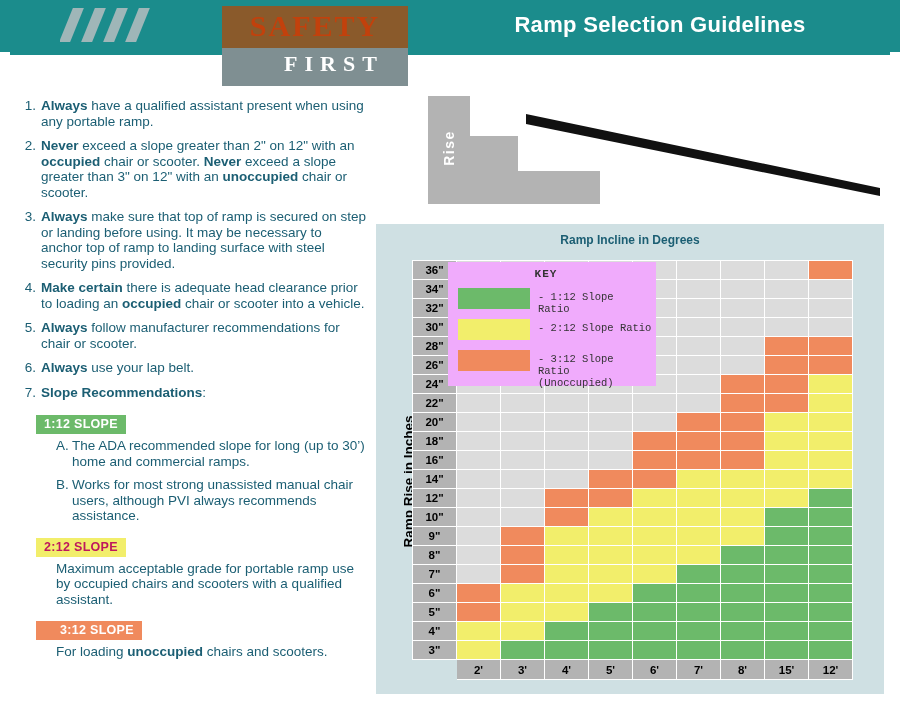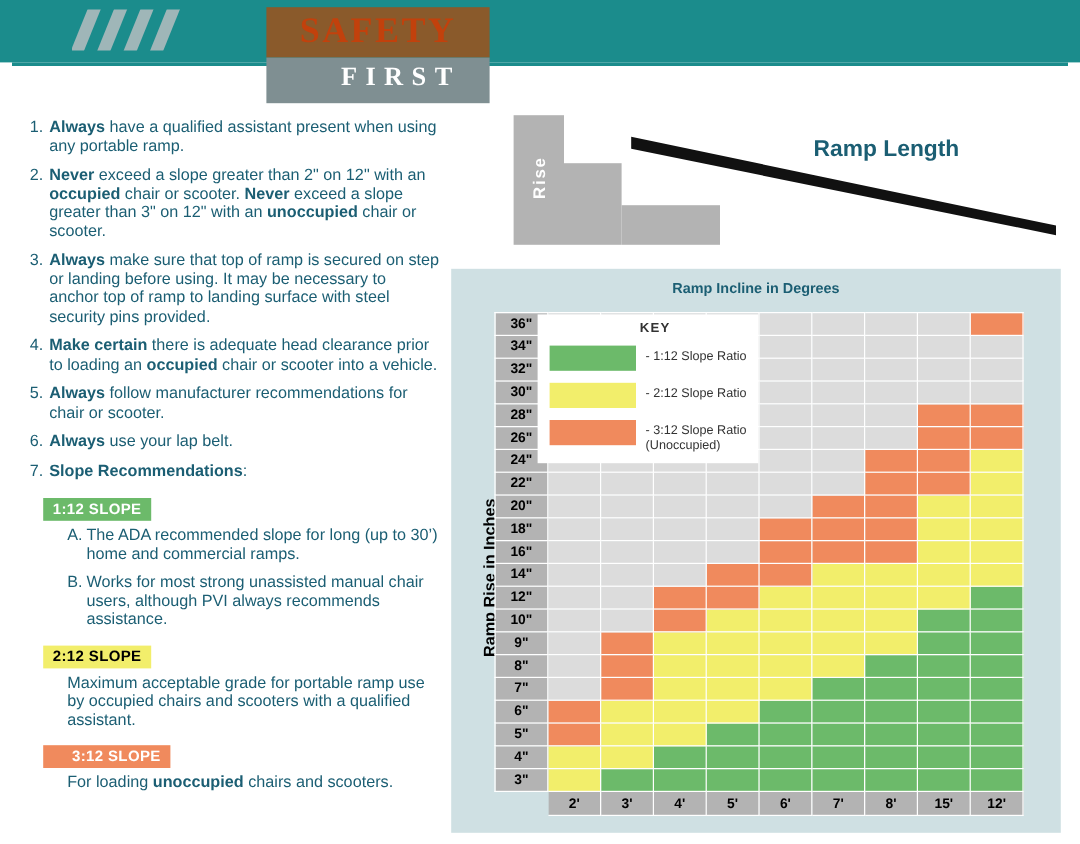--- a/index.html
+++ b/index.html
@@ -143,21 +143,21 @@
   .slope-tag {
     display: inline-block;
     color: #ffffff;
     font-weight: bold;
     font-size: 12.5px;
     padding: 2px 8px 3px 8px;
     margin: 6px 0 4px 18px;
     letter-spacing: .3px;
   }
   .tag-112 { background: #6cba6a; }
-  .tag-212 { background: #f2ee6b; color: #000000; }
+  .tag-212 { background: #f2ee6b; color: #be185d; }
   .tag-312 { background: #f08a5d; padding-left: 24px; }
 
   .sub-item {
     display: flex;
     margin: 0 0 8px 38px;
     color: #1b5e73;
     font-size: 13.5px;
     line-height: 15.5px;
   }
   .sub-letter {
@@ -288,25 +288,26 @@
   .c-green  { background: #6cba6a; }
   .c-yellow { background: #f2ee6b; }
   .c-orange { background: #f08a5d; }
   .c-blank  { background: #cfe0e3; border-color: #cfe0e3 !important; }
 
   
   .key-box {
     position: absolute;
     left: 72px;
     top: 38px;
-    width: 184px;
+    width: 208px;
     height: 124px;
-    background: #ffffff;
+    background: #f0abfc;
     z-index: 4;
     box-sizing: border-box;
+    font-family: Liberation Mono, monospace;
   }
   .key-title {
     position: absolute;
     left: 0; top: 6px;
     width: 196px;
     text-align: center;
     font-size: 11px;
     font-weight: bold;
     color: #333333;
     letter-spacing: 1px;
@@ -335,39 +336,39 @@
 
 <div id="page">
 
   <div class="header">
     <div class="header-stripes">
       <i></i>
         <i></i>
         <i></i>
         <i></i>
     </div>
+    <div class="header-title">Ramp Selection Guidelines</div>
   </div>
   <div class="header-rule"></div>
 
   <div class="logo">
     <div class="logo-top"></div>
     <div class="logo-bottom"></div>
     <div class="logo-safety">SAFETY</div>
     <div class="logo-first">FIRST</div>
   </div>
 
   <div class="ramp-diagram">
     <div class="rise-block"></div>
     <div class="rise-step2"></div>
     <div class="rise-step3"></div>
     <div class="rise-label">Rise</div>
     <svg class="ramp-slope-svg" viewBox="0 0 456 110">
       <polygon points="98,18 452,92 452,100 98,28" fill="#111111"></polygon>
     </svg>
-    <div class="ramp-length-label">Ramp Length</div>
   </div>
 
   <div class="left-col">
 
     <div class="tip">
       <div class="tip-num">1.</div>
       <div class="tip-text"><b>Always</b> have a qualified assistant present when using any portable ramp.</div>
     </div>
     <div class="tip">
       <div class="tip-num">2.</div>

